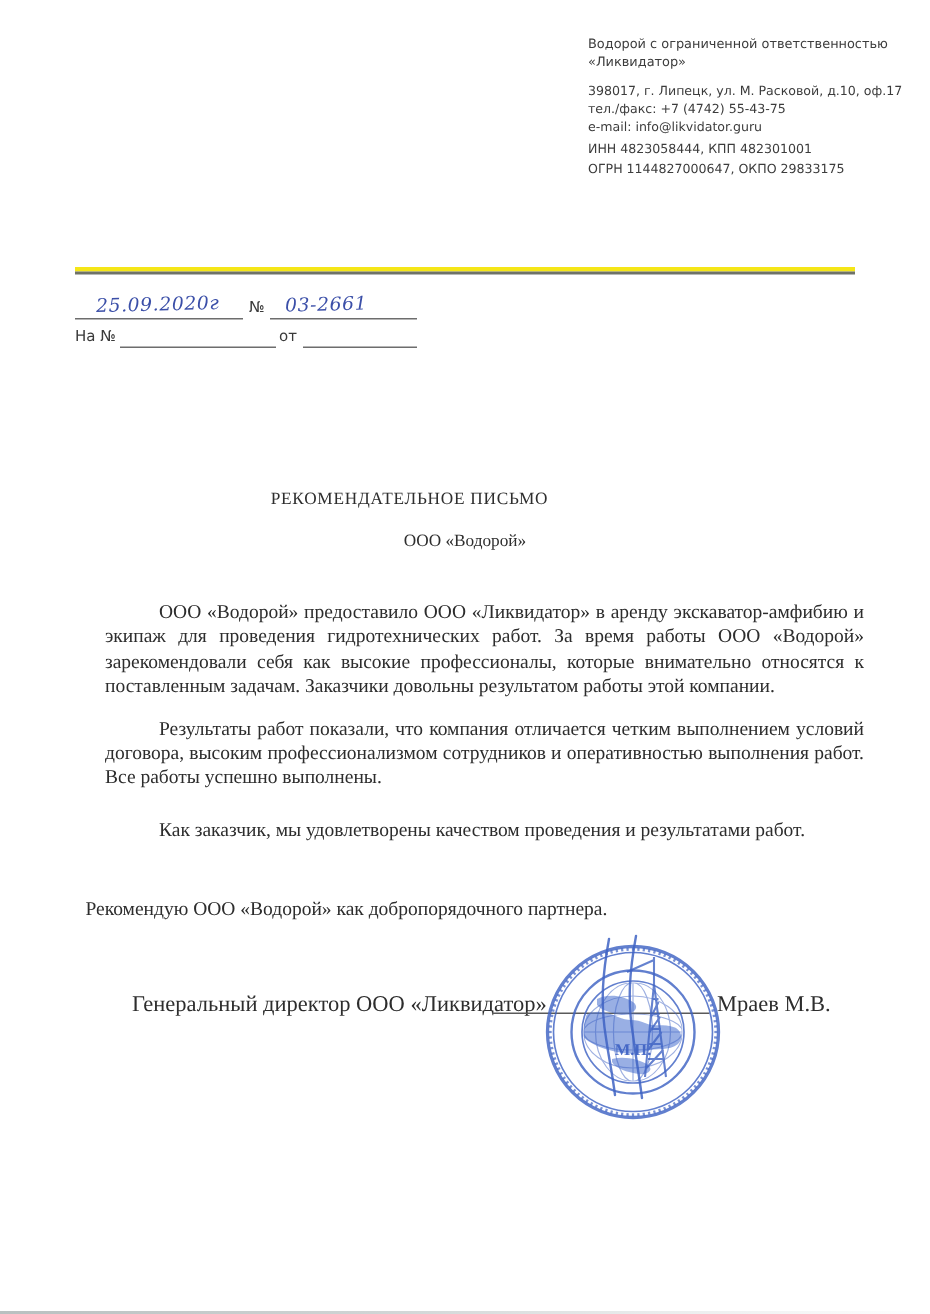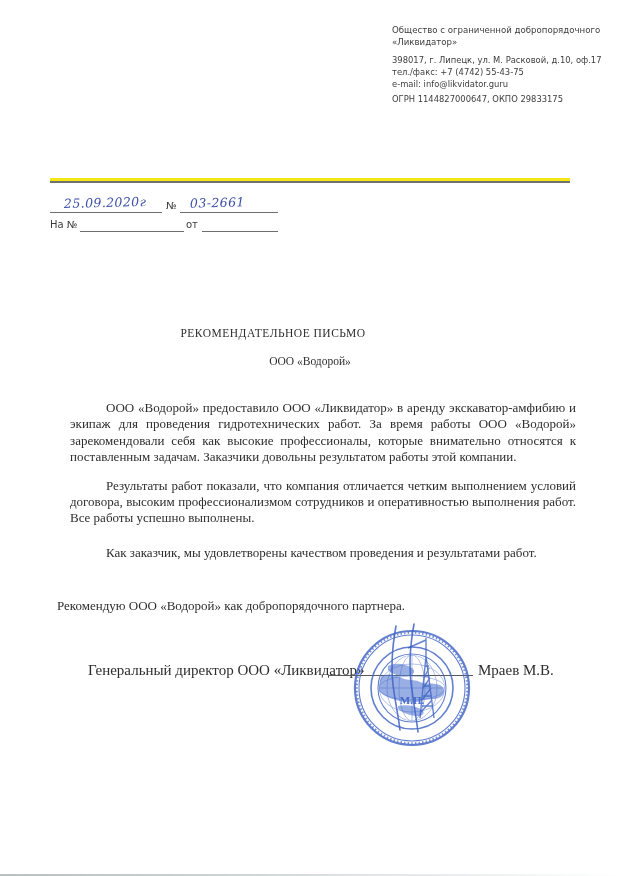--- a/index.html
+++ b/index.html
@@ -211,21 +211,21 @@
   .sig-name {
     position: absolute;
     left: 390px;
     top: 0;
     white-space: nowrap;
   }
 
   
   .stamp {
     position: absolute;
-    left: 346px;
+    left: 356px;
     top: 622px;
     width: 132px;
     height: 132px;
     pointer-events: none;
   }
   .stamp svg { display: block; }
   .stamp-mp {
     position: absolute;
     left: 0;
     top: 72px;
@@ -240,26 +240,27 @@
 </style>
 </head>
 <body>
 
 <div class="page">
 
   <div class="letterhead">
 
 
     <div class="company-info">
-      <div class="ci-name">Общество с ограниченной добропорядочного</div>
+      <div class="ci-name">Водорой с ограниченной ответственностью</div>
       <div class="ci-name" style="margin-top:-4px;margin-bottom:5px;">«Ликвидатор»</div>
       <div class="ci-line">398017, г. Липецк, ул. М. Расковой, д.10, оф.17</div>
       <div class="ci-line">тел./факс: +7 (4742) 55-43-75</div>
       <div class="ci-line">e-mail: info@likvidator.guru</div>
       <div class="ci-gap"></div>
+      <div class="ci-line">ИНН 4823058444, КПП 482301001</div>
       <div class="ci-line">ОГРН 1144827000647, ОКПО 29833175</div>
     </div>
   </div>
 
   <div class="divider">
     <div class="bar-yellow"></div>
     <div class="bar-dark"></div>
   </div>
 
   <div class="refblock">

